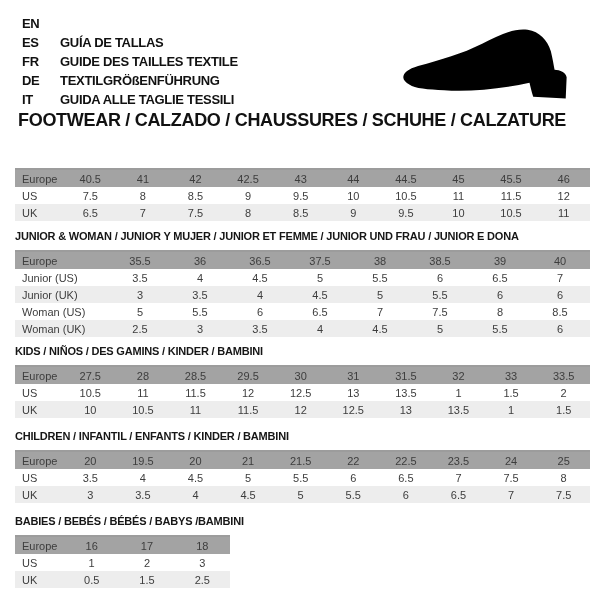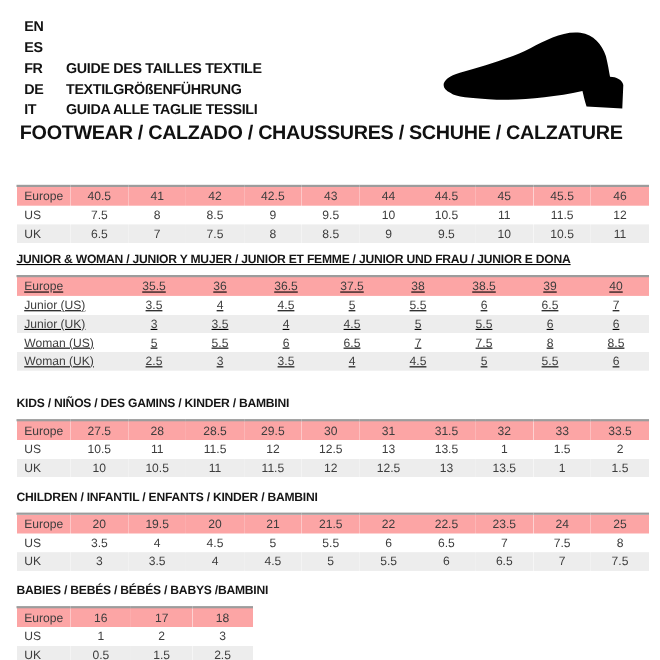--- a/index.html
+++ b/index.html
@@ -79,42 +79,43 @@
     padding: 0;
     text-align: center;
     white-space: nowrap;
     overflow: hidden;
   }
   table.size-table td.label {
     text-align: left;
     padding-left: 7px;
     width: 42px;
   }
-  tr.header-row { background: #fca5a5; }
+  tr.header-row { background: #a3a3a3; }
   tr.data-row:nth-child(odd) { background: #ededed; }
   tr.data-row:nth-child(even) { background: #ffffff; }
   
   .section:nth-child(2) table.size-table td.label { width: 88px; }
-  .section:nth-child(2) { margin-bottom: 24px; text-decoration: underline; }
+  .section:nth-child(2) { margin-bottom: 8px; }
   .section:nth-child(3) { margin-bottom: 12px; }
   .section:nth-child(4) { margin-bottom: 12px; }
   .section:nth-child(5) table.size-table { width: 215px; }
   .section:nth-child(1) { margin-bottom: 9px; }
 </style>
 </head>
 <body>
 
 <div class="page">
 
   <div class="lang-block">
     <div class="lang-row">
       <span class="lang-code">EN</span>
     </div>
     <div class="lang-row">
       <span class="lang-code">ES</span>
+      <span class="lang-label">GUÍA DE TALLAS</span>
     </div>
     <div class="lang-row">
       <span class="lang-code">FR</span>
       <span class="lang-label">GUIDE DES TAILLES TEXTILE</span>
     </div>
     <div class="lang-row">
       <span class="lang-code">DE</span>
       <span class="lang-label">TEXTILGRÖßENFÜHRUNG</span>
     </div>
     <div class="lang-row">

